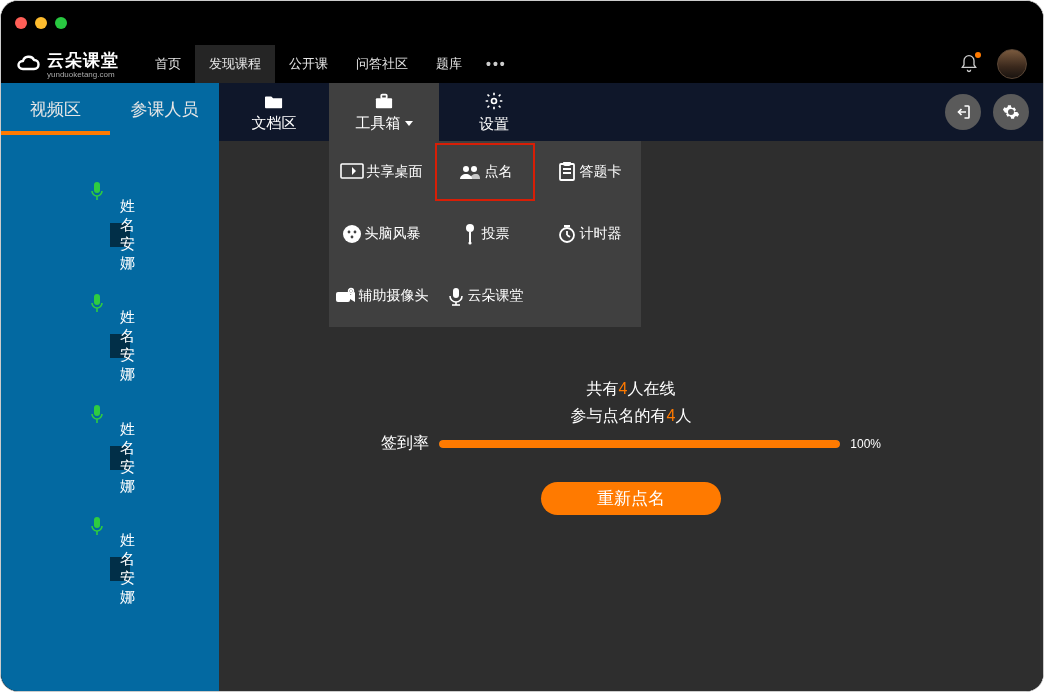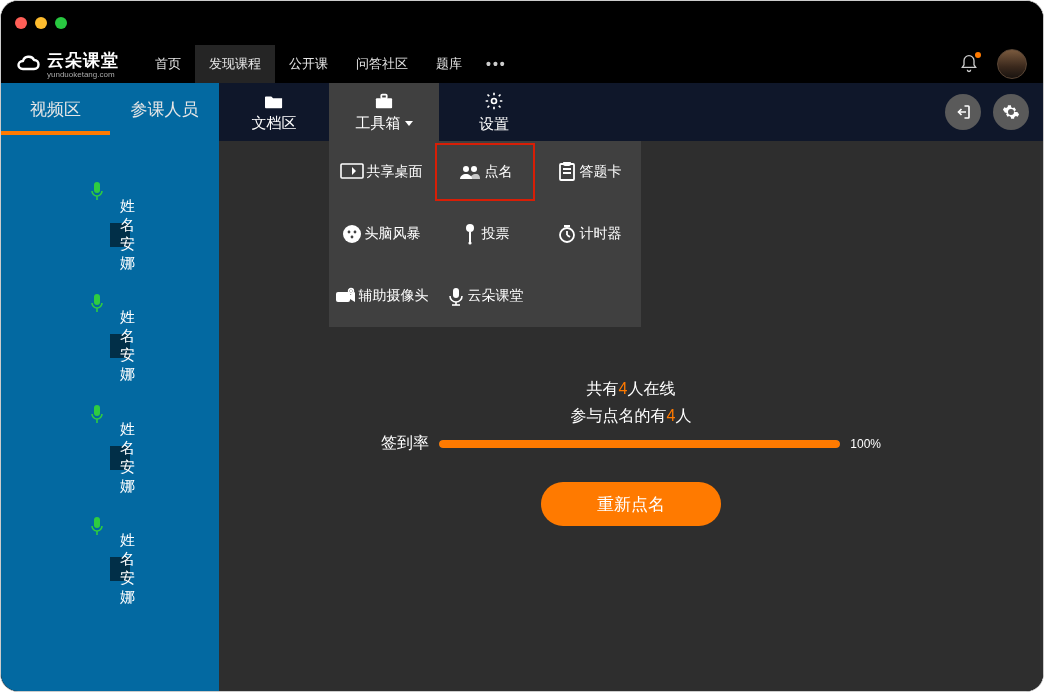--- a/index.html
+++ b/index.html
@@ -60,21 +60,21 @@
 
 .content { flex:1; position: relative; color: #fff; }
 .stats { position: absolute; top: 238px; left: 50%; transform: translateX(-50%); text-align: center; font-size: 16px; width: 500px; }
 .stats-line { margin-bottom: 6px; }
 .orange { color: #ff7a00; }
 .progress-row { display: flex; align-items: center; gap: 10px; }
 .progress-label { font-size: 16px; }
 .progress-bar { flex: 1; height: 8px; background: #555; border-radius: 4px; overflow: hidden; }
 .progress-fill { height: 100%; background: #ff7a00; border-radius: 4px; }
 .progress-pct { font-size: 12px; }
-.primary-btn { margin: 28px auto 0; width: 180px; height: 44px; border-radius: 22px; background: #ff7a00; color: #fff; display: flex; align-items: center; justify-content: center; font-size: 17px; cursor: pointer; }
+.primary-btn { margin: 28px auto 0; width: 180px; height: 33px; border-radius: 22px; background: #ff7a00; color: #fff; display: flex; align-items: center; justify-content: center; font-size: 17px; cursor: pointer; }
 </style>
 </head>
 <body>
 
 <div class="window">
   <div class="titlebar">
     <div class="dots">
       <div class="dot red"></div>
       <div class="dot yellow"></div>
       <div class="dot green"></div>

